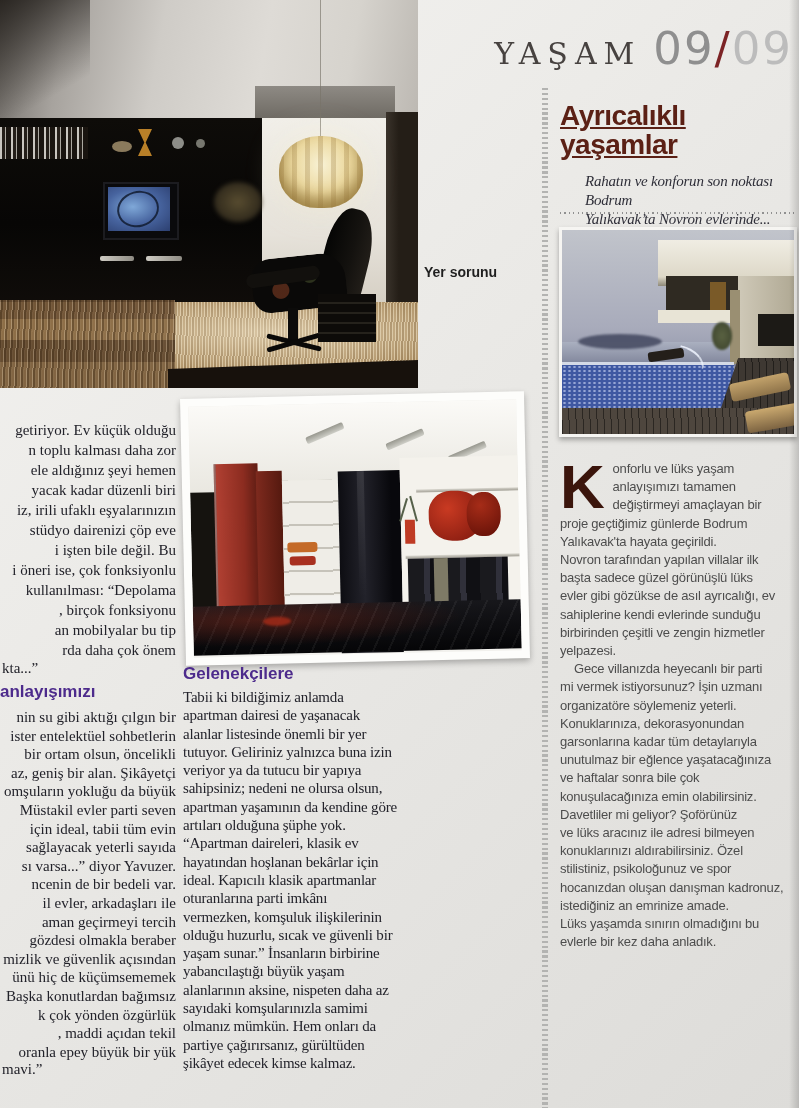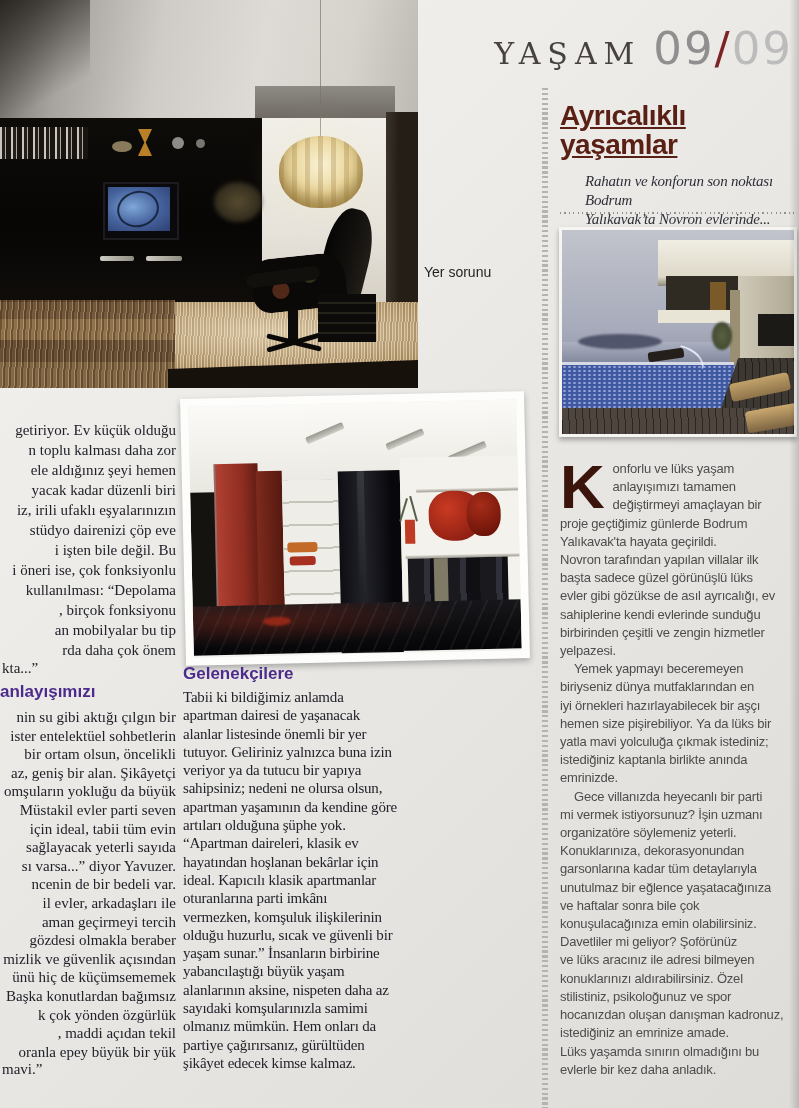--- a/index.html
+++ b/index.html
@@ -49,21 +49,21 @@
   .left-top-end{position:absolute;left:2px;top:660px;font-family:"Liberation Serif",serif;
             font-size:15px;color:#22222a;}
   .left-head{position:absolute;left:0px;top:682px;font-size:17px;font-weight:bold;color:#4d2b8c;}
   .left-bottom{position:absolute;left:-70px;top:708px;width:246px;text-align:right;
             font-family:"Liberation Serif",serif;font-size:15px;line-height:18.6px;color:#22222a;}
   .left-bottom-end{position:absolute;left:2px;top:1061px;font-family:"Liberation Serif",serif;
             font-size:15px;color:#22222a;}
 
   
   .caption{position:absolute;left:424px;top:264px;width:116px;}
-  .cap-title{font-size:14px;font-weight:normal;color:#1f1f1f;margin-bottom:18px;}
+  .cap-title{font-size:14px;font-weight:bold;color:#1f1f1f;margin-bottom:18px;}
   .cap-body{font-size:13px;line-height:19px;color:#3a3a3a;}
 
   
   .photo-living{position:absolute;left:0;top:0;width:418px;height:388px;overflow:hidden;background:#14110d;}
   .lr-ceiling{position:absolute;left:0;top:0;width:100%;height:128px;
       background:linear-gradient(100deg,#6f6b66 0%,#a7a39e 16%,#cfccc7 38%,#dedbd6 62%,#d6d3cd 82%,#bcb8b2 100%);}
   .lr-corner{position:absolute;left:0;top:0;width:90px;height:130px;
       background:linear-gradient(150deg,rgba(35,31,27,.9) 0%,rgba(35,31,27,0) 70%);}
   .lr-soffit{position:absolute;left:255px;top:86px;width:140px;height:34px;background:linear-gradient(180deg,#8e8a84,#6d6962);}
   .lr-rightwall{position:absolute;left:258px;top:118px;width:130px;height:212px;
@@ -313,27 +313,20 @@
 anlayışımızı tamamen
 değiştirmeyi amaçlayan bir
 proje geçtiğimiz günlerde Bodrum
 Yalıkavak'ta hayata geçirildi.
 Novron tarafından yapılan villalar ilk
 başta sadece güzel görünüşlü lüks
 evler gibi gözükse de asıl ayrıcalığı, ev
 sahiplerine kendi evlerinde sunduğu
 birbirinden çeşitli ve zengin hizmetler
 yelpazesi.</span></p>
-    <p class="ind ml">Yemek yapmayı beceremeyen
-biriyseniz dünya mutfaklarından en
-iyi örnekleri hazırlayabilecek bir aşçı
-hemen size pişirebiliyor. Ya da lüks bir
-yatla mavi yolculuğa çıkmak istediniz;
-istediğiniz kaptanla birlikte anında
-emrinizde.</p>
     <p class="ind ml">Gece villanızda heyecanlı bir parti
 mi vermek istiyorsunuz? İşin uzmanı
 organizatöre söylemeniz yeterli.
 Konuklarınıza, dekorasyonundan
 garsonlarına kadar tüm detaylarıyla
 unutulmaz bir eğlence yaşatacağınıza
 ve haftalar sonra bile çok
 konuşulacağınıza emin olabilirsiniz.
 Davetliler mi geliyor? Şoförünüz
 ve lüks aracınız ile adresi bilmeyen

